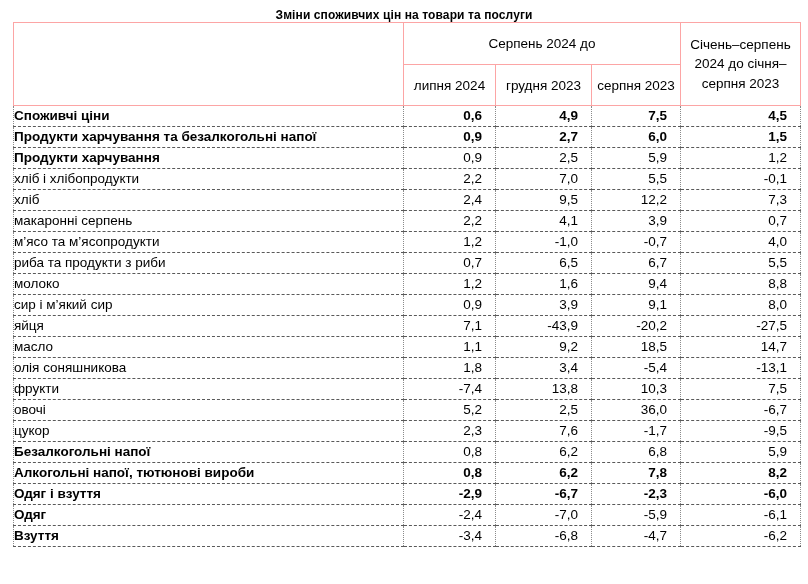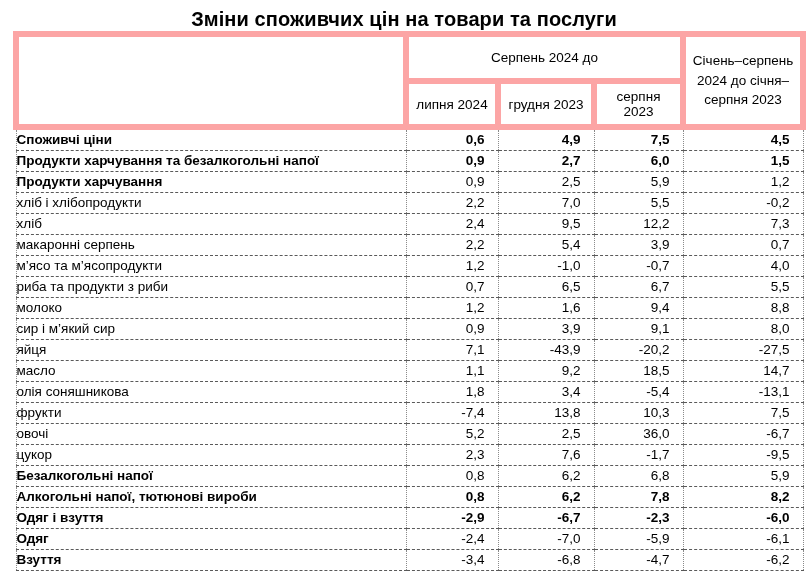--- a/index.html
+++ b/index.html
@@ -10,38 +10,38 @@
   body {
     width: 808px;
     height: 584px;
     font-family: "Liberation Sans", sans-serif;
     color: #000000;
     overflow: hidden;
   }
   .page-title {
     margin: 8px 0 0 0;
     text-align: center;
-    font-size: 20px;
+    font-size: 12px;
     font-weight: bold;
     letter-spacing: 0.1px;
   }
   .unit-note {
     text-align: right;
     font-size: 13px;
     margin: 8px 9px 1px 0;
   }
   table.price-table {
     border-collapse: collapse;
     table-layout: fixed;
     margin-left: 13px;
     width: 787px;
   }
   
   table.price-table th {
-    border: 6px solid #fca5a5;
+    border: 1px solid #fca5a5;
     background: #ffffff;
     font-weight: normal;
     font-size: 13.5px;
     text-align: center;
     vertical-align: middle;
     padding: 0 3px;
   }
   th.group-header { height: 41px; }
   tr.subheader-row th { height: 40px; }
   th.period-header {
@@ -115,33 +115,33 @@
           <td class="num">0,9</td>
           <td class="num">2,5</td>
           <td class="num">5,9</td>
           <td class="num">1,2</td>
         </tr>
         <tr>
           <td class="label indent-3">хліб і хлібопродукти</td>
           <td class="num">2,2</td>
           <td class="num">7,0</td>
           <td class="num">5,5</td>
-          <td class="num">-0,2</td>
+          <td class="num">-0,1</td>
         </tr>
         <tr>
           <td class="label indent-3">хліб</td>
           <td class="num">2,4</td>
           <td class="num">9,5</td>
           <td class="num">12,2</td>
           <td class="num">7,3</td>
         </tr>
         <tr>
           <td class="label indent-3">макаронні серпень</td>
           <td class="num">2,2</td>
-          <td class="num">5,4</td>
+          <td class="num">4,1</td>
           <td class="num">3,9</td>
           <td class="num">0,7</td>
         </tr>
         <tr>
           <td class="label indent-3">м’ясо та м’ясопродукти</td>
           <td class="num">1,2</td>
           <td class="num">-1,0</td>
           <td class="num">-0,7</td>
           <td class="num">4,0</td>
         </tr>

